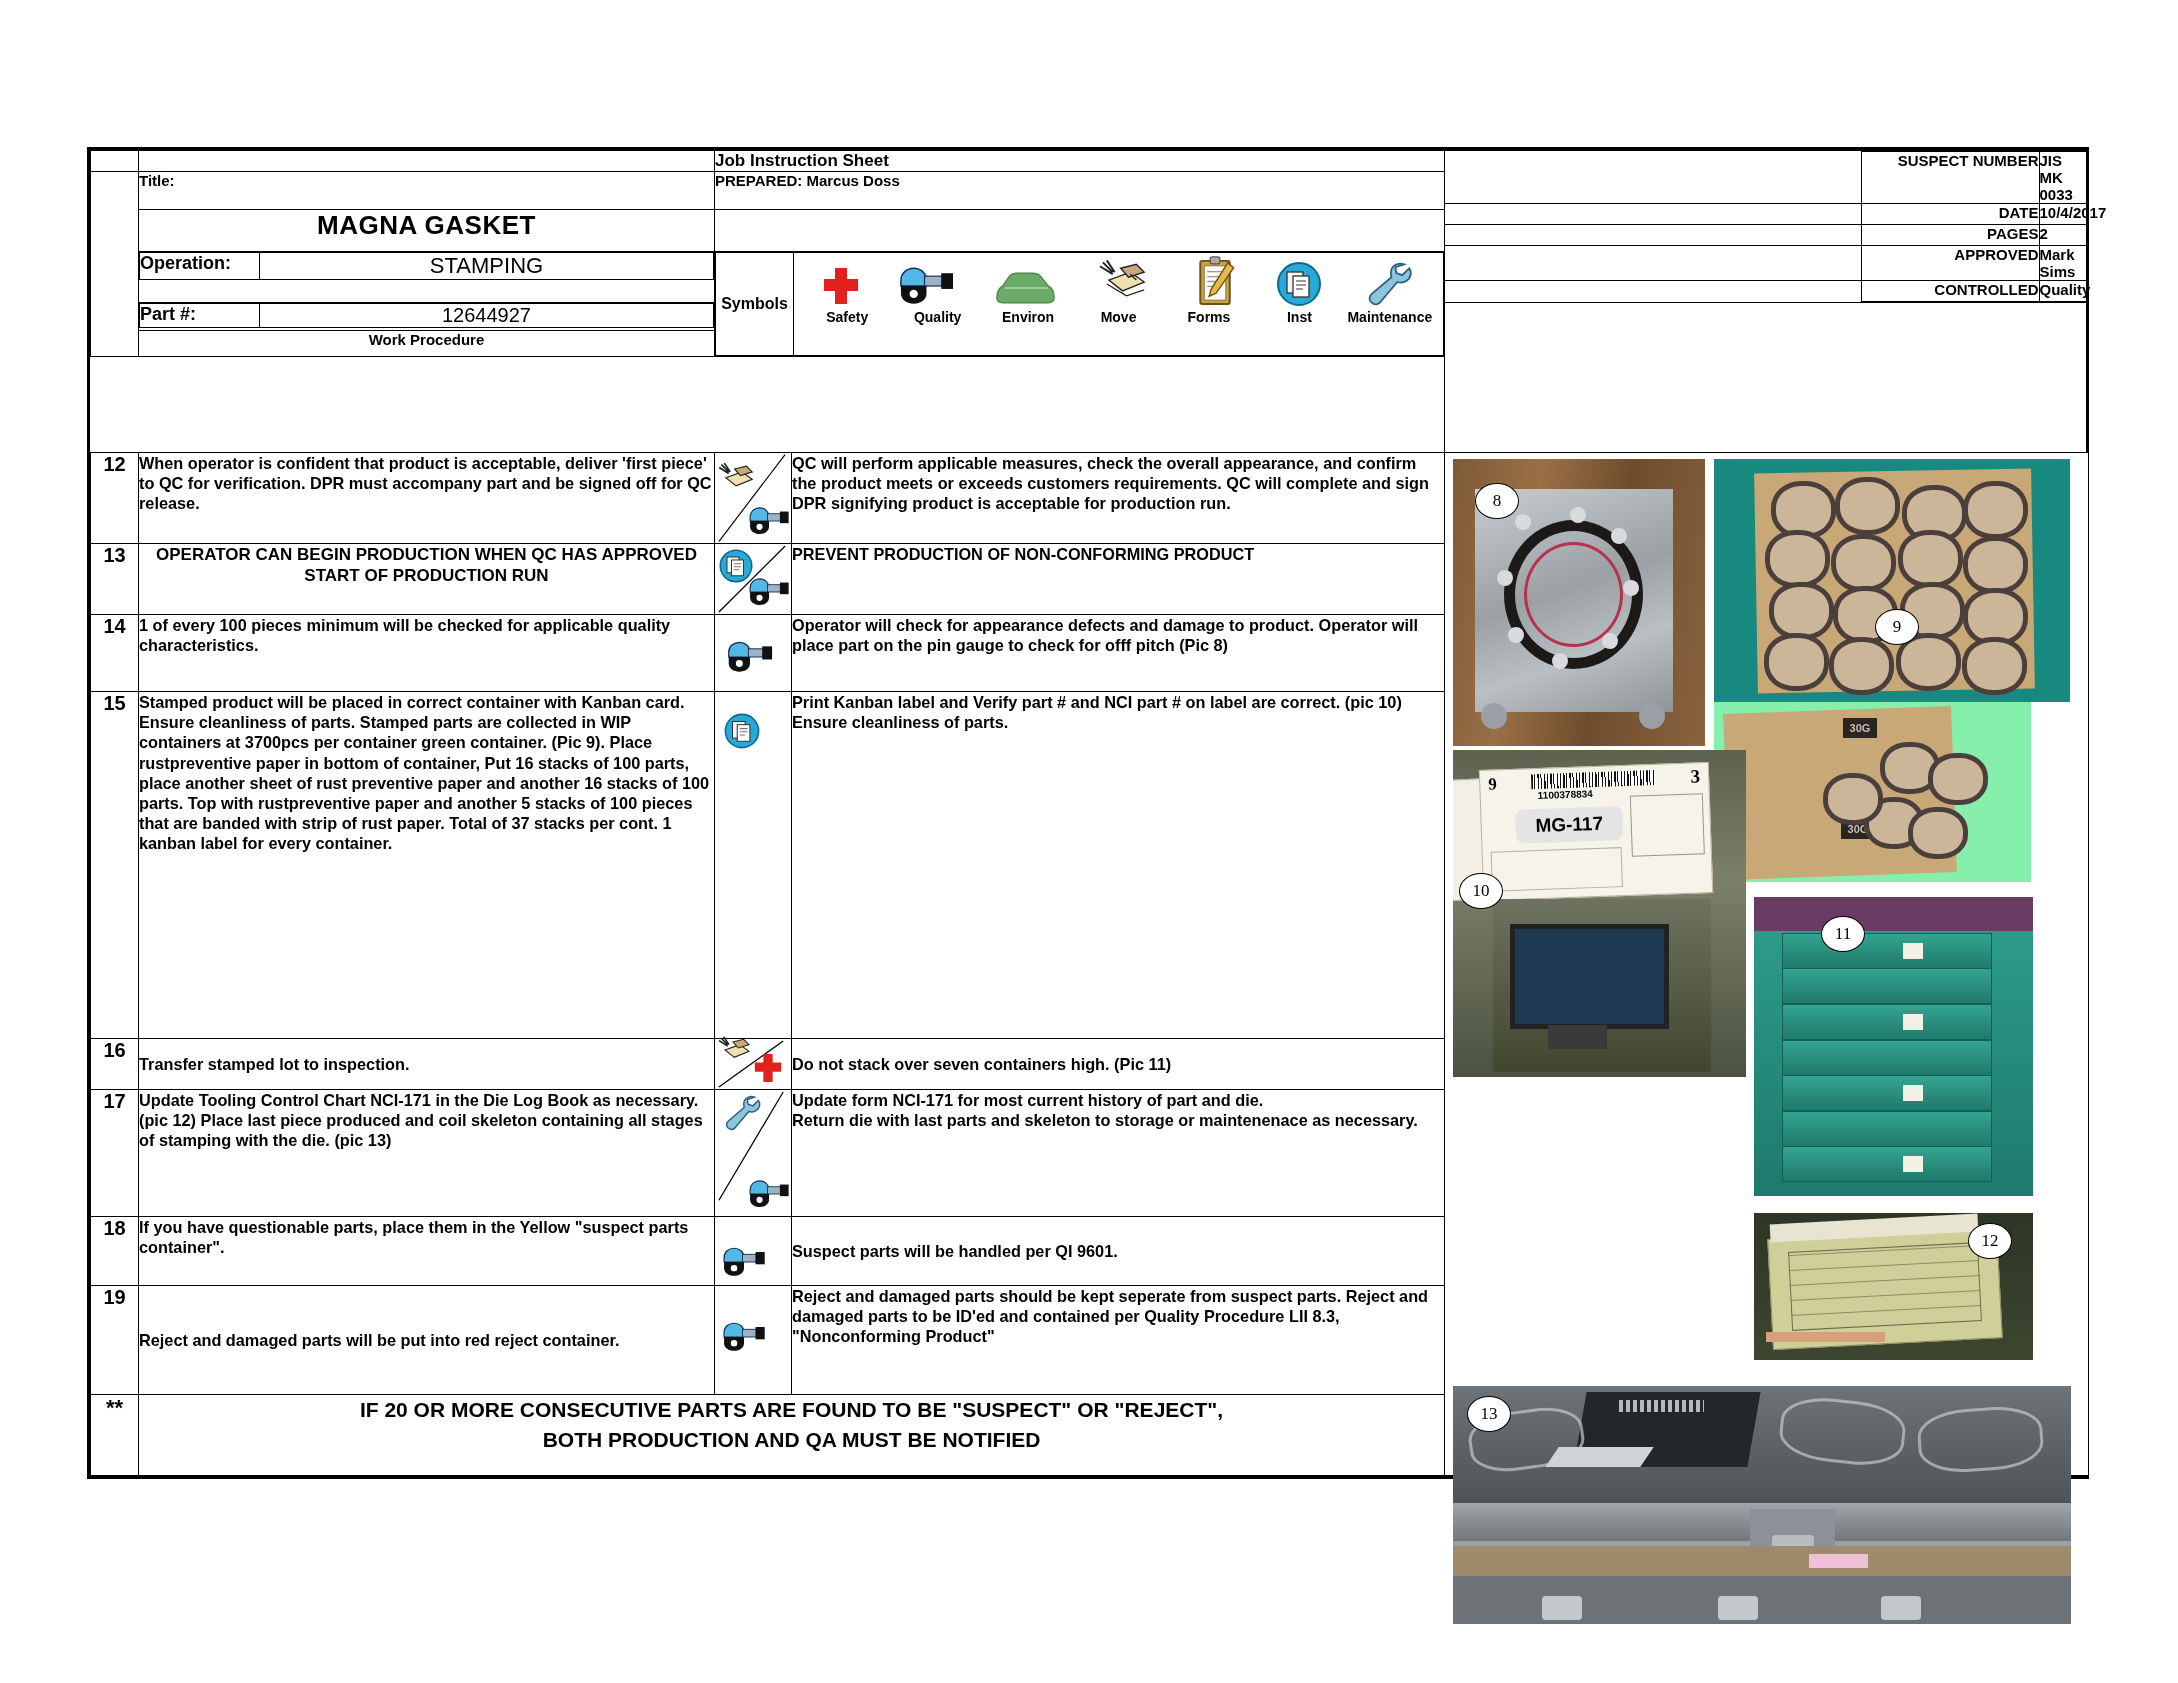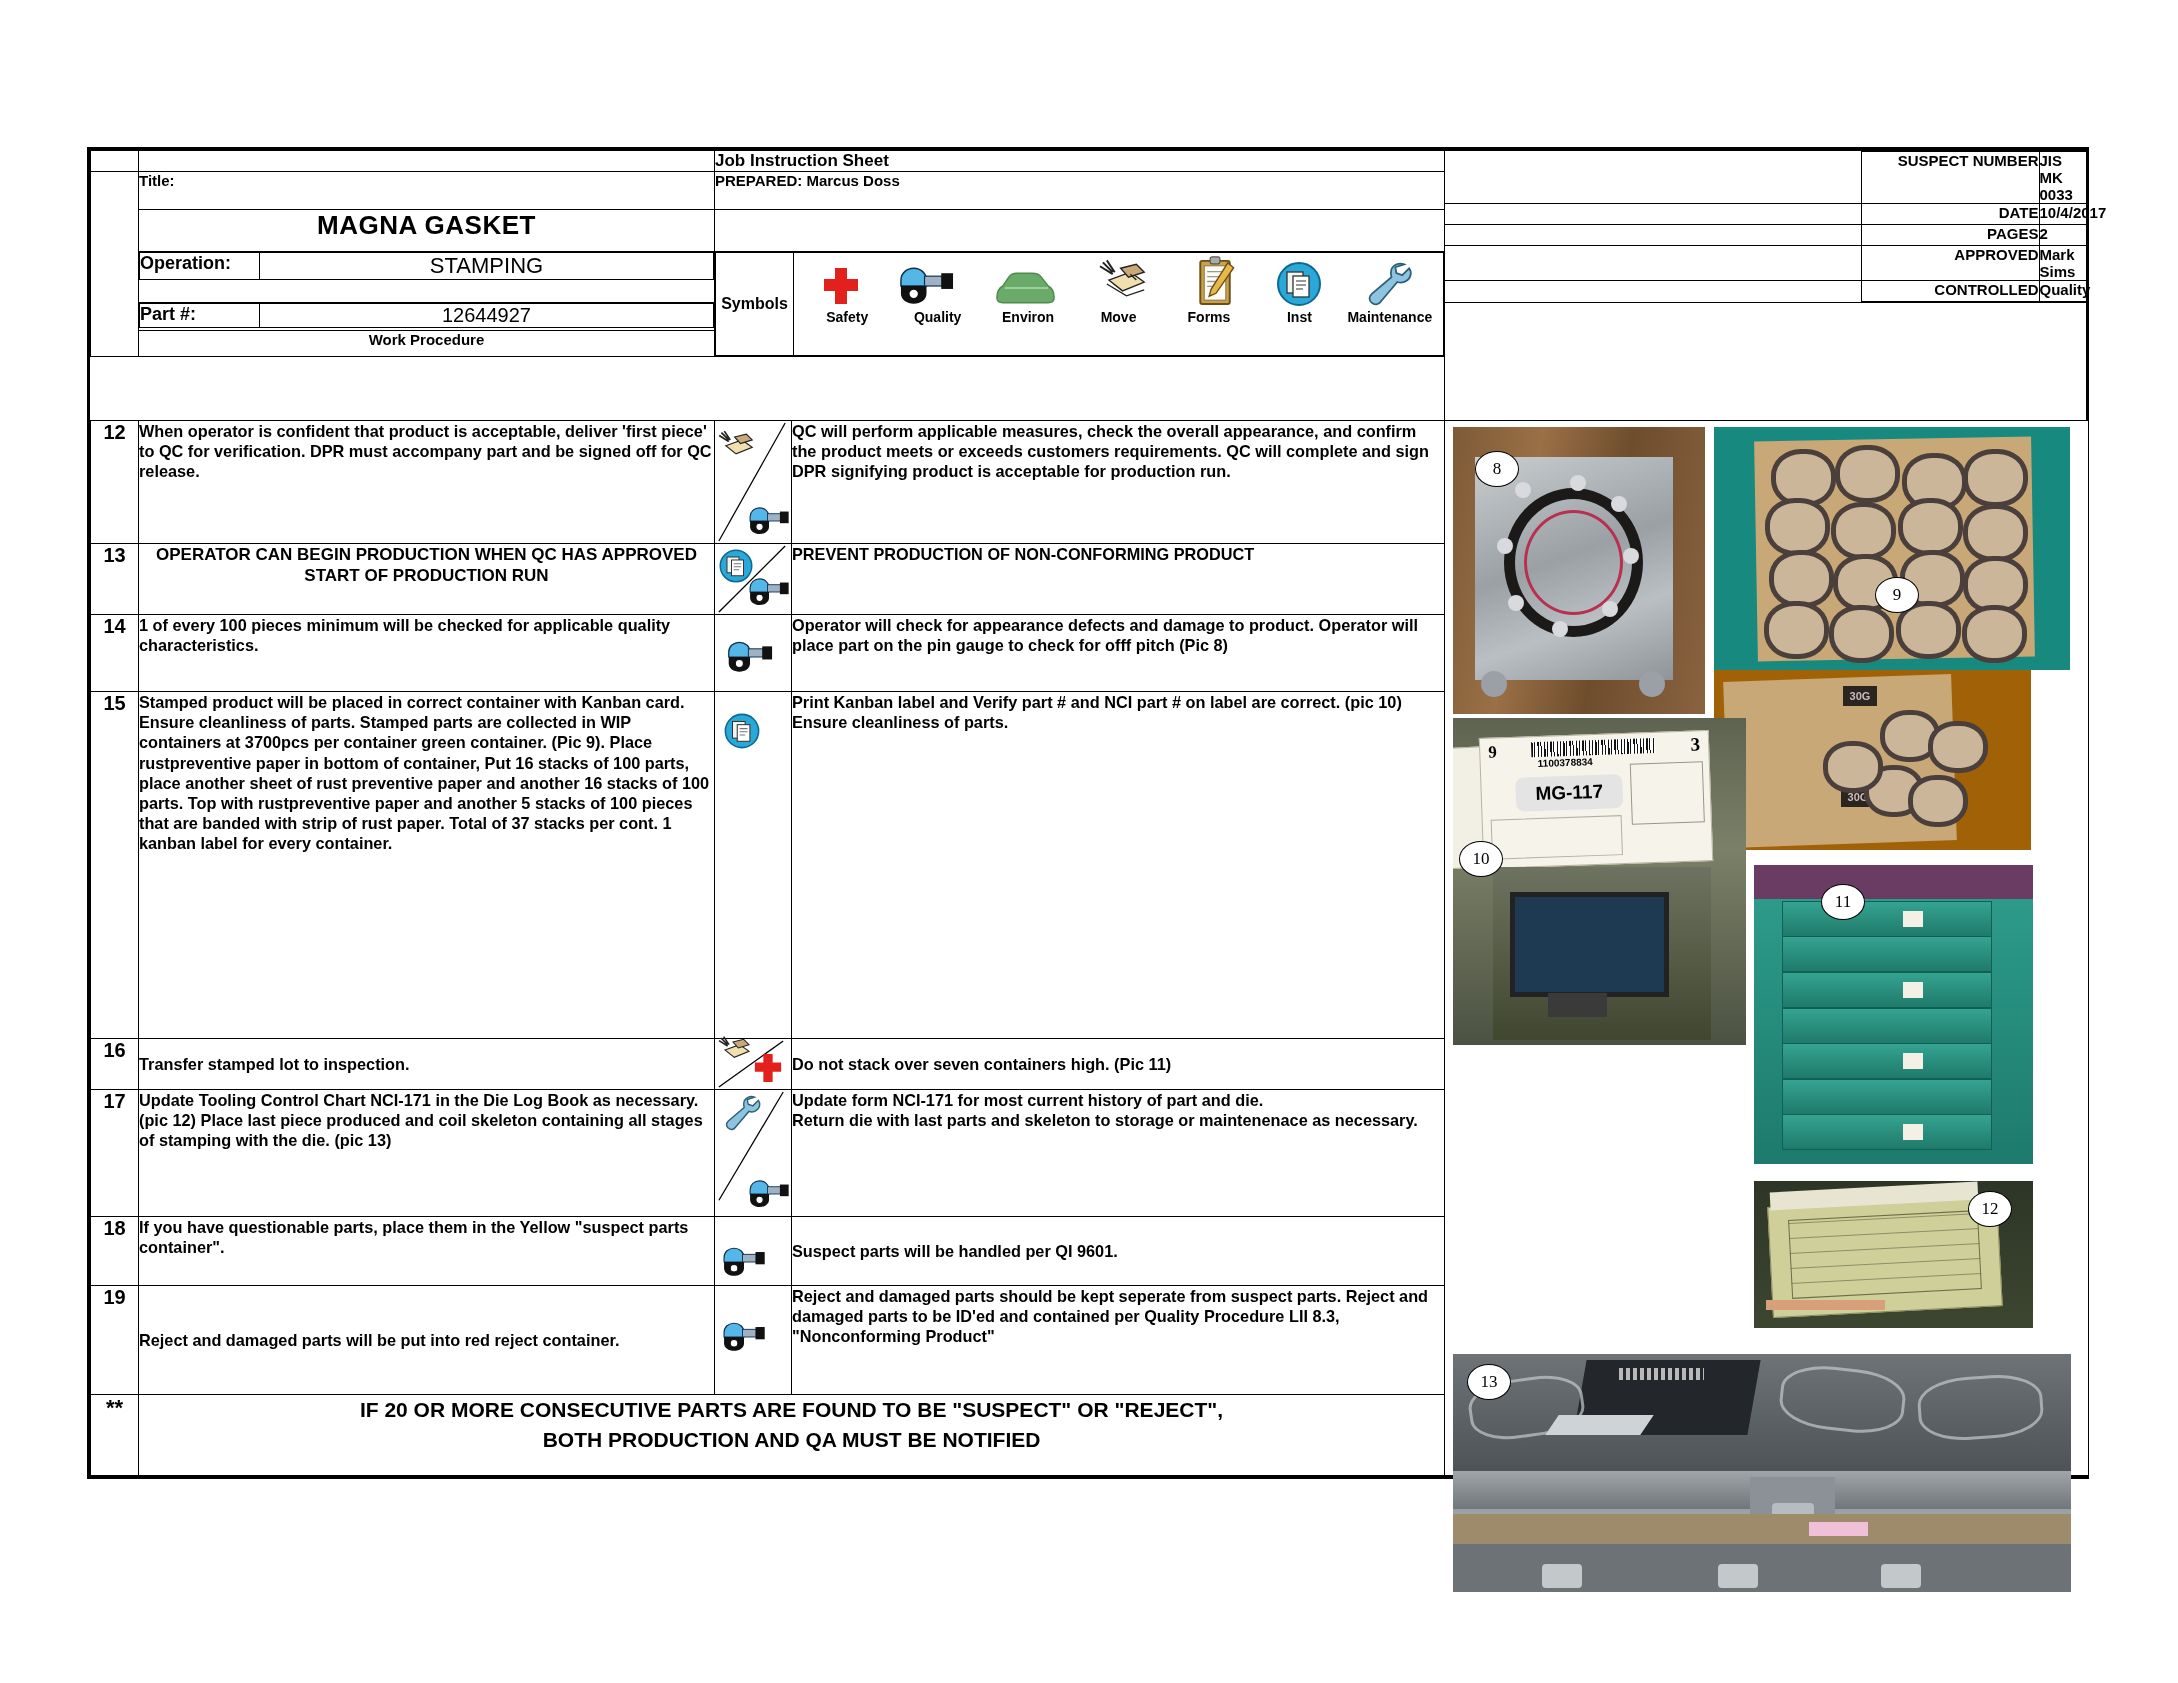--- a/index.html
+++ b/index.html
@@ -57,21 +57,21 @@
   
   .pics{position:relative;background:#fff;}
   .ph{position:absolute;overflow:hidden;}
   .callout{position:absolute;border:1.5px solid #000;background:#fff;border-radius:50%;
            display:flex;align-items:center;justify-content:center;font-size:17px;color:#000;
            font-family:"Liberation Serif",serif;width:42px;height:34px;z-index:5;}
 
   
   .wood{background:linear-gradient(100deg,#7d5a36,#9a7046 30%,#6e4d2d 60%,#8a6340);}
   .teal{background:#17897e;}
-  .teal2{background:#a16207;}
+  .teal2{background:#86efac;}
   .metalplate{background:linear-gradient(160deg,#c9cdd0,#9aa0a4 45%,#b9bfc3 70%,#8e9498);}
   .kraft{background:#c9a877;}
   .office{background:linear-gradient(180deg,#5d6350,#7b8068 40%,#4c5242);}
   .greenbin{background:linear-gradient(180deg,#2f9f8d,#1d7a6c);}
   .logbook{background:linear-gradient(180deg,#2d3526,#3d4630);}
   .diegray{background:linear-gradient(180deg,#8f9499,#6f7479 40%,#a2a7ab 70%,#63686c);}
 
   .ring{position:absolute;border-radius:46%;border:5px solid #4a3f3b;background:#cbb69a;}
   .boxstack{position:absolute;background:linear-gradient(180deg,#35a391,#1f7a6a);border:1px solid #116054;}
 </style>
@@ -246,21 +246,21 @@
      </td>
    </tr>
 
    <tr style="height:26px;">
      <td class="colhdr">Work Procedure</td>
      <td rowspan="2" style="border-top:none;"></td>
    </tr>
 
    <tr style="height:0px;"></tr>
 
-   <tr style="height:123px;">
+   <tr style="height:91px;">
      <td class="rownum">12</td>
      <td class="proc">When operator is confident that product is acceptable, deliver 'first piece' to QC for verification. DPR must accompany part and be signed off for QC release.</td>
      <td class="symcell">
        <svg class="diag" viewBox="0 0 78 120" preserveAspectRatio="none">
                 <line x1="72" y1="2" x2="4" y2="118" stroke="#000" stroke-width="1.3"></line>
               </svg>
        <span class="ic" style="left:2px;top:8px;">
          <svg width="44" height="38" viewBox="0 0 60 50">
                   <path d="M6 4l10 10M10 2l8 12M3 8l13 8" stroke="#222" stroke-width="2.4" fill="none"></path>
                   <path d="M12 22l22-8 14 10-22 9z" fill="#f0e0b0" stroke="#222" stroke-width="1.6"></path>

